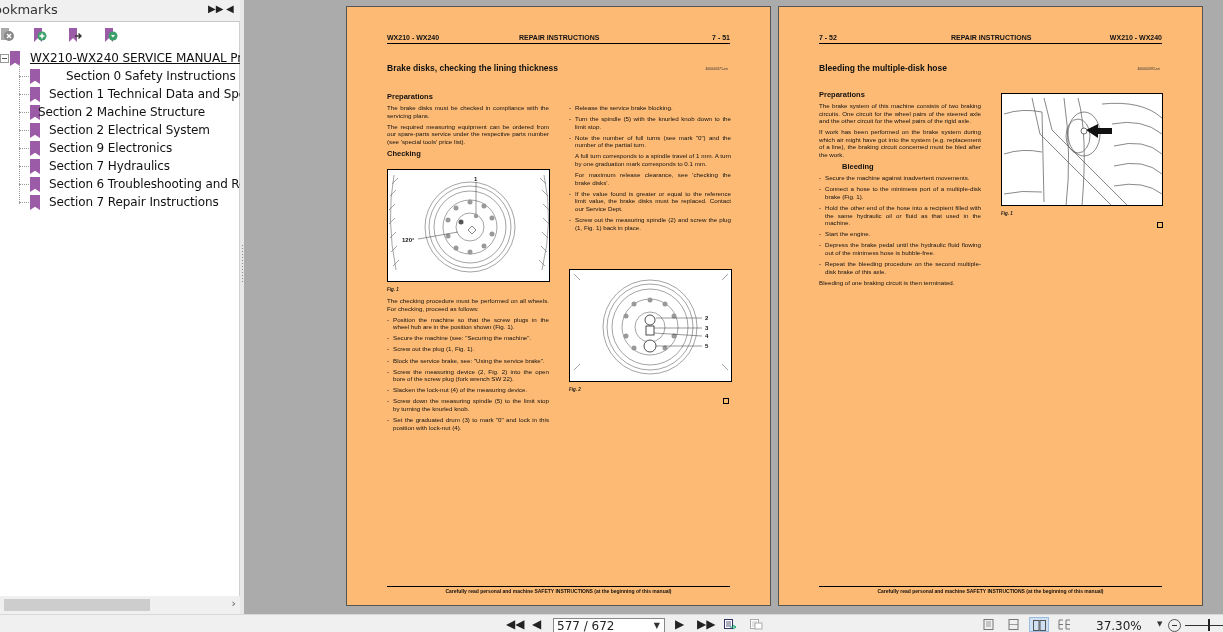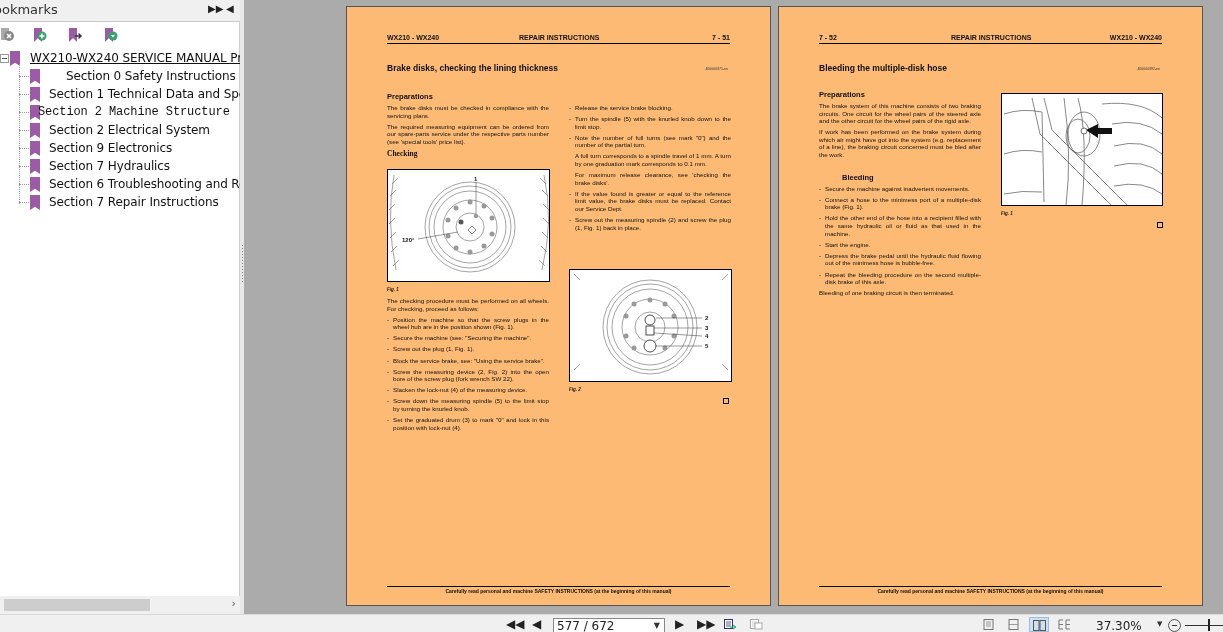--- a/index.html
+++ b/index.html
@@ -112,21 +112,21 @@
       <div class="hline" style="top:28px;"></div>
 
       <div class="tree-item" style="top:38px;">
         <span class="bm-glyph" style="left:0;"></span>
         <span class="tree-label" style="left:19px;">Section 1 Technical Data and Spec</span>
       </div>
       <div class="hline" style="top:46px;"></div>
 
       <div class="tree-item" style="top:56px;">
         <span class="bm-glyph" style="left:0;"></span>
-        <span class="tree-label" style="left:8px;font-family:Liberation Mono, monospace;">Section 2 Machine Structure</span>
+        <span class="tree-label" style="left:8px;">Section 2 Machine Structure</span>
       </div>
       <div class="hline" style="top:64px;"></div>
 
       <div class="tree-item" style="top:74px;">
         <span class="bm-glyph" style="left:0;"></span>
         <span class="tree-label" style="left:19px;">Section 2 Electrical System</span>
       </div>
       <div class="hline" style="top:82px;"></div>
 
       <div class="tree-item" style="top:92px;">
@@ -171,21 +171,21 @@
         <span style="left:132px;">REPAIR INSTRUCTIONS</span>
         <span style="right:0;">7 - 51</span>
       </div>
       <div class="pg-title">Brake disks, checking the lining thickness</div>
       <div class="pg-code">400000371-en</div>
 
       <div class="col" style="left:40px; top:85px;">
         <h4>Preparations</h4>
         <p>The brake disks must be checked in compliance with the servicing plans.</p>
         <p>The required measuring equipment can be ordered from our spare-parts service under the respective parts number (see 'special tools' price list).</p>
-        <h4 style="margin-top:0;font-family:Liberation Serif, serif;">Checking</h4>
+        <h4 style="margin-top:0;">Checking</h4>
       </div>
 
       <div class="fig" style="left:40px; top:162px; width:163px; height:113px;">
         <svg width="163" height="113" viewBox="0 0 163 113">
           <g fill="none" stroke="#666" stroke-width="0.6">
             <path d="M6 5 Q-2 50 8 100"></path>
               <path d="M10 8 L4 14 M8 20 L2 26 M7 34 L1 40 M7 48 L1 54 M8 62 L2 68 M9 76 L3 82 M11 90 L5 96"></path>
             <path d="M156 5 Q166 50 154 100"></path>
               <path d="M152 8 L158 14 M154 20 L160 26 M155 34 L161 40 M155 48 L161 54 M154 62 L160 68 M153 76 L159 82 M151 90 L157 96"></path>
             <circle cx="82" cy="57" r="45"></circle>
@@ -292,21 +292,21 @@
         <span style="left:132px;">REPAIR INSTRUCTIONS</span>
         <span style="right:0;">WX210 - WX240</span>
       </div>
       <div class="pg-title">Bleeding the multiple-disk hose</div>
       <div class="pg-code">400000392-en</div>
 
       <div class="col" style="left:40px; top:83px;">
         <h4>Preparations</h4>
         <p>The brake system of this machine consists of two braking circuits. One circuit for the wheel pairs of the steered axle and the other circuit for the wheel pairs of the rigid axle.</p>
         <p>If work has been performed on the brake system during which air might have got into the system (e.g. replacement of a line), the braking circuit concerned must be bled after the work.</p>
-        <h4 style="margin-top:14px;padding-left:23px;">Bleeding</h4>
+        <h4 style="margin-top:3px;padding-left:23px;">Bleeding</h4>
         <div class="bl">Secure the machine against inadvertent movements.</div>
         <div class="bl">Connect a hose to the minimess port of a multiple-disk brake (Fig. 1).</div>
         <div class="bl">Hold the other end of the hose into a recipient filled with the same hydraulic oil or fluid as that used in the machine.</div>
         <div class="bl">Start the engine.</div>
         <div class="bl">Depress the brake pedal until the hydraulic fluid flowing out of the minimess hose is bubble-free.</div>
         <div class="bl">Repeat the bleeding procedure on the second multiple-disk brake of this axle.</div>
         <p>Bleeding of one braking circuit is then terminated.</p>
       </div>
 
       <div class="fig" style="left:222px; top:86px; width:162px; height:113px;">

